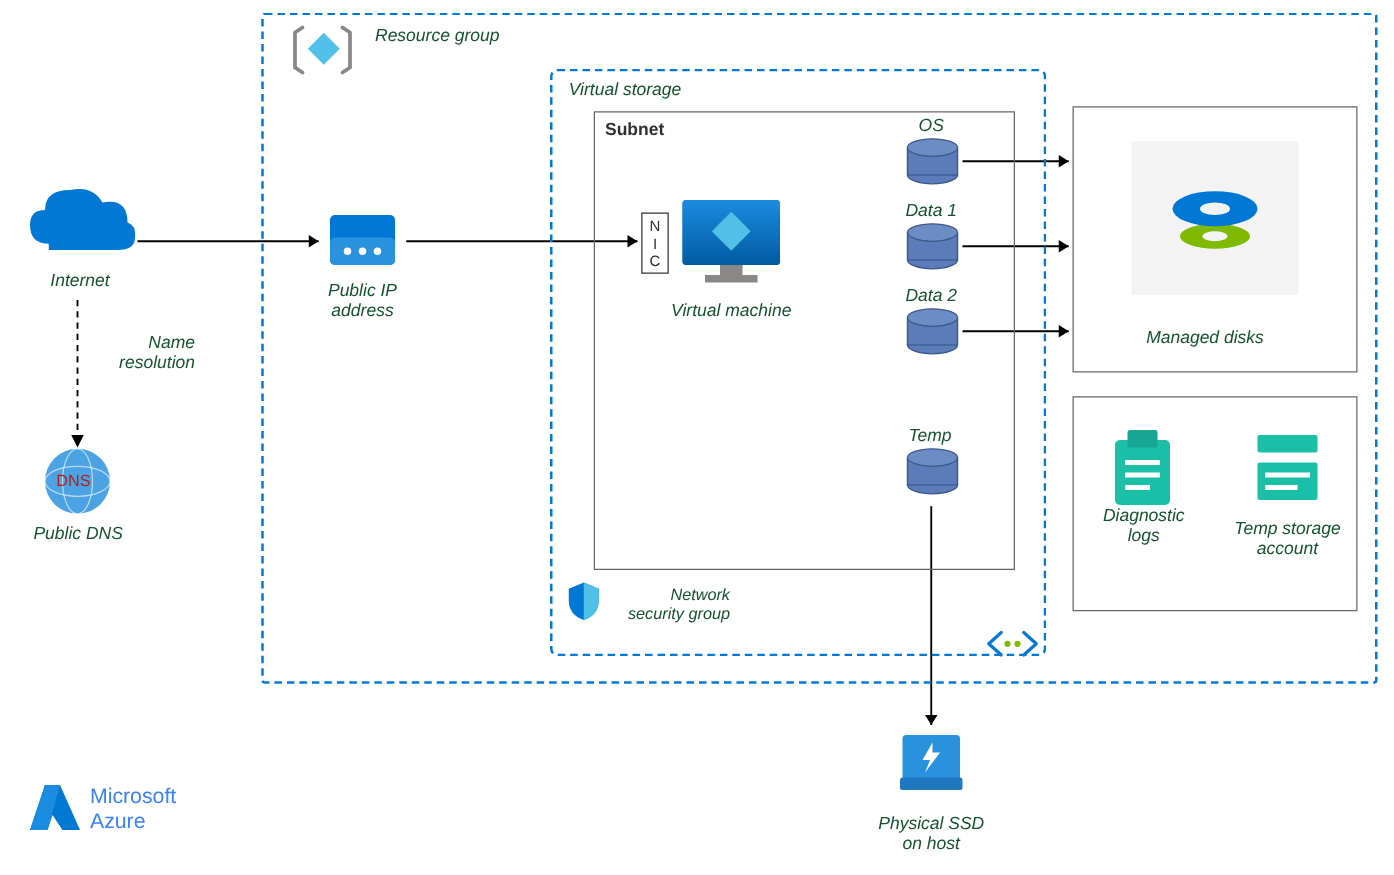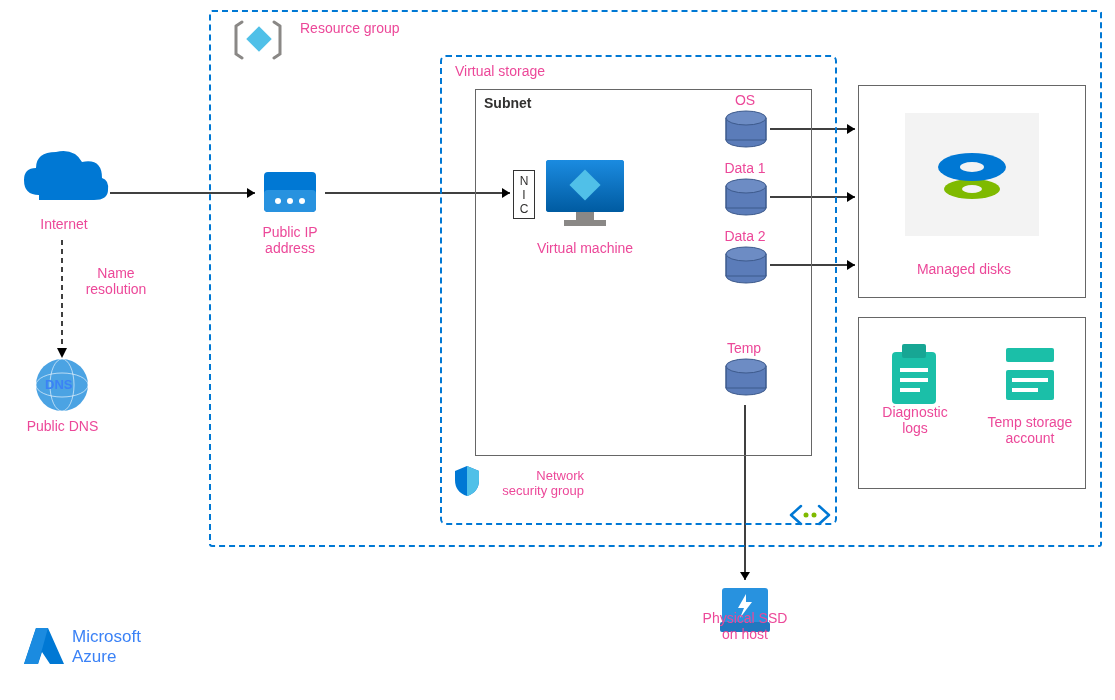--- a/index.html
+++ b/index.html
@@ -1,18 +1,18 @@
 <!DOCTYPE html>
 <html><head>
 <meta charset="utf-8">
 <style>
 * { box-sizing: border-box; margin: 0; padding: 0; }
 body { font-family: "Segoe UI", Arial, sans-serif; font-size: 14px; color: #323130; width: 1115px; height: 700px; position: relative; background: #fff; }
 .abs { position: absolute; }
-.label { text-align: center; color: #ec4899; }
+.label { text-align: center; color: #14532d; font-style: italic; }
 .dashed-box { border: 2px dashed #0078d4; }
 .solid-box { border: 1px solid #666; }
 .arrow-line { stroke: #000; stroke-width: 1.5; fill: none; }
 .arrow-head { fill: #000; }
 .dashed-line { stroke: #000; stroke-width: 1.5; stroke-dasharray: 5,4; fill: none; }
 .cylinder { fill: #5b7cb9; stroke: #3d5a8c; stroke-width: 1; }
 .cylinder-top { fill: #6d8cc4; stroke: #3d5a8c; stroke-width: 1; }
 </style>
 </head>
 <body>
@@ -39,29 +39,29 @@
 
   <line class="arrow-line" x1="745" y1="405" x2="745" y2="580"></line>
   <polygon class="arrow-head" points="745,580 740,572 750,572"></polygon>
 </svg>
 
 <svg class="abs" style="left:14px;top:140px" width="100" height="75">
   <path d="M25 55 Q10 55 10 40 Q10 28 22 28 Q22 12 42 12 Q60 8 68 22 Q88 18 88 38 Q95 40 94 50 Q94 60 80 60 L25 60 Z" fill="#0078d4"></path>
 </svg>
 <div class="abs label" style="left:14px;top:216px;width:100px">Internet</div>
 
-<div class="abs label" style="left:76px;top:265px;width:80px;white-space:pre-line;text-align:center">Name
+<div class="abs label" style="left:76px;top:265px;width:80px;white-space:pre-line;text-align:right">Name
 resolution</div>
 
 <svg class="abs" style="left:35px;top:358px" width="55" height="55">
   <circle cx="27" cy="27" r="26" fill="#4ba3e3"></circle>
   <ellipse cx="27" cy="27" rx="26" ry="12" fill="none" stroke="#fff" stroke-width="1" opacity="0.6"></ellipse>
   <ellipse cx="27" cy="27" rx="12" ry="26" fill="none" stroke="#fff" stroke-width="1" opacity="0.6"></ellipse>
 </svg>
-<div class="abs" style="left:45px;top:377px;color:#3b82f6;font-weight:700;font-size:13px">DNS</div>
+<div class="abs" style="left:45px;top:377px;color:#b91c1c;font-weight:400;font-size:13px">DNS</div>
 <div class="abs label" style="left:20px;top:418px;width:85px">Public DNS</div>
 
 <div class="abs dashed-box" style="left:209px;top:10px;width:893px;height:537px;border-radius:3px"></div>
 <div class="abs label" style="left:300px;top:20px">Resource group</div>
 
 <svg class="abs" style="left:230px;top:18px" width="56" height="44">
   <path d="M6 8 L6 36 L12 40 M6 8 L12 4 M50 8 L50 36 L44 40 M50 8 L44 4" stroke="#8a8886" stroke-width="3" fill="none" stroke-linecap="round"></path>
   <rect x="20" y="12" width="18" height="18" fill="#50c0e8" transform="rotate(45 29 21)"></rect>
 </svg>
 
@@ -181,21 +181,21 @@
     <rect x="12" y="50" width="26" height="4" fill="#fff"></rect>
 </svg>
 <div class="abs label" style="left:985px;top:414px;width:90px;white-space:pre-line">Temp storage
 account</div>
 
 <svg class="abs" style="left:716px;top:582px" width="58" height="54">
   <rect x="6" y="6" width="46" height="36" rx="3" fill="#2892df"></rect>
   <rect x="4" y="40" width="50" height="10" rx="2" fill="#2178c0"></rect>
   <path d="M30 12 L22 26 L28 26 L24 36 L36 20 L30 20 Z" fill="#fff"></path>
 </svg>
-<div class="abs label" style="left:700px;top:610px;width:90px;white-space:pre-line">Physical SSD
+<div class="abs label" style="left:700px;top:650px;width:90px;white-space:pre-line">Physical SSD
 on host</div>
 
 <svg class="abs" style="left:20px;top:622px" width="48" height="48">
   <path d="M16 6 L4 42 L18 42 L22 30 L30 42 L44 42 L28 6 Z" fill="#0078d4"></path>
   <path d="M16 6 L4 42 L18 42 L28 6 Z" fill="#1b8be0"></path>
 </svg>
 <div class="abs" style="left:72px;top:627px;white-space:pre-line;color:#3b82f6;font-size:17px;line-height:20px">Microsoft
 Azure</div>
 
 </body></html>

